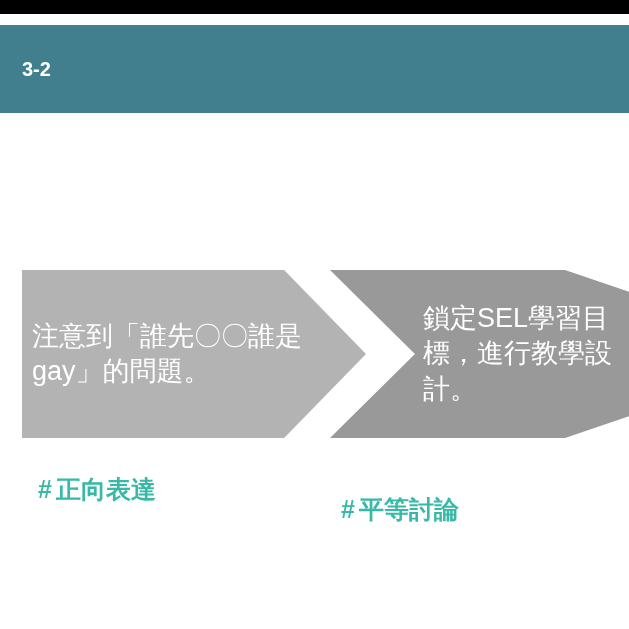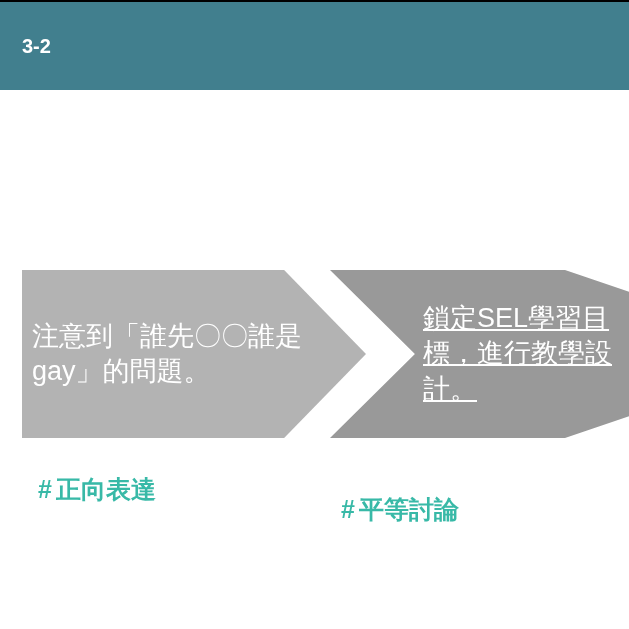--- a/index.html
+++ b/index.html
@@ -25,21 +25,21 @@
     top: 0;
     width: 629px;
     height: 14px;
     background: #000000;
   }
 
   
   .titlebar {
     position: absolute;
     left: 0;
-    top: 2px;
+    top: 25px;
     width: 629px;
     height: 88px;
     background: #417f8e;
     overflow: hidden;
   }
   .title-inner {
     position: absolute;
     left: 0;
     top: 0;
     width: 760px;
@@ -107,21 +107,20 @@
     line-height: 1.30;
     font-weight: normal;
   }
   .chev-1 .chev-text {
     margin-left: 10px;
     margin-right: 40px;
   }
   .chev-2 .chev-text {
     margin-left: 93px;
     margin-right: 4px;
-    text-decoration: underline;
   }
 
   
   .tag {
     position: absolute;
     color: #38b9a7;
     font-size: 25px;
     font-weight: bold;
     line-height: 1;
     white-space: nowrap;

